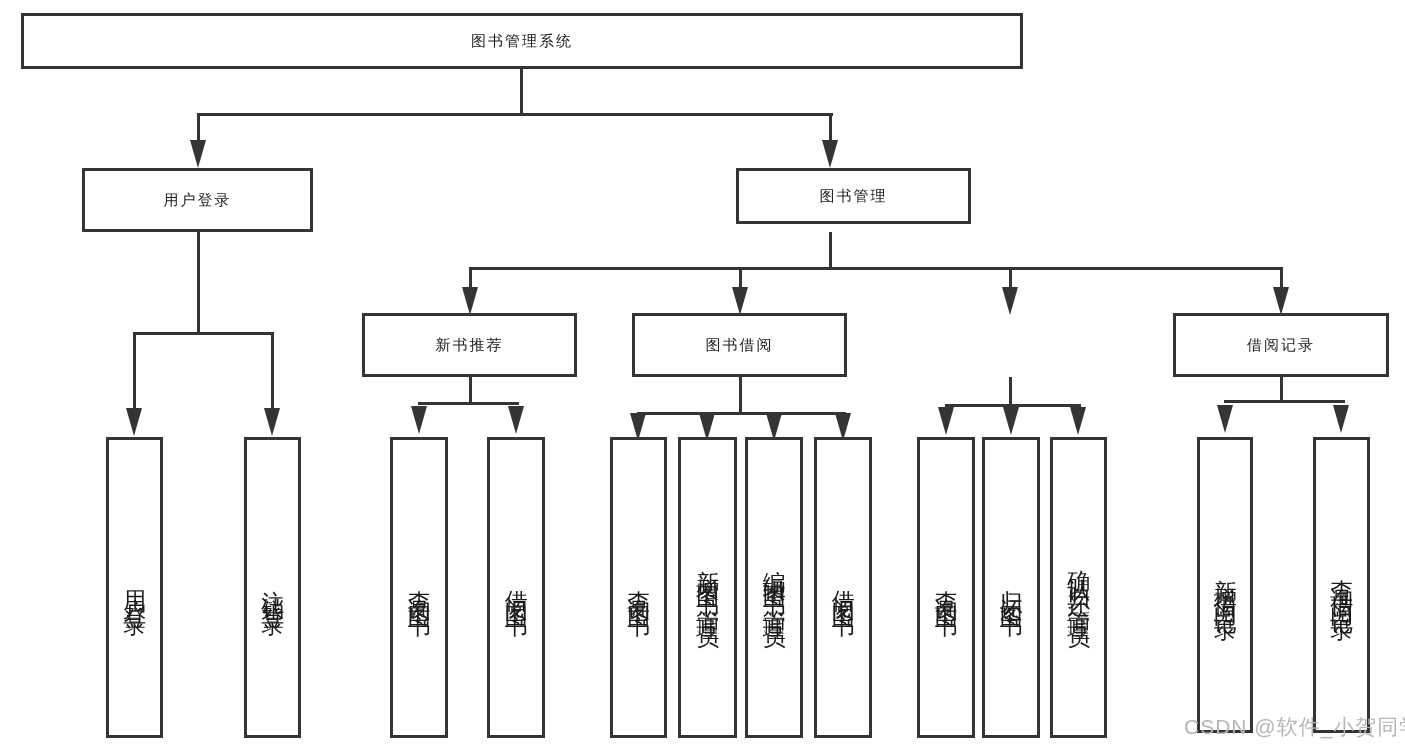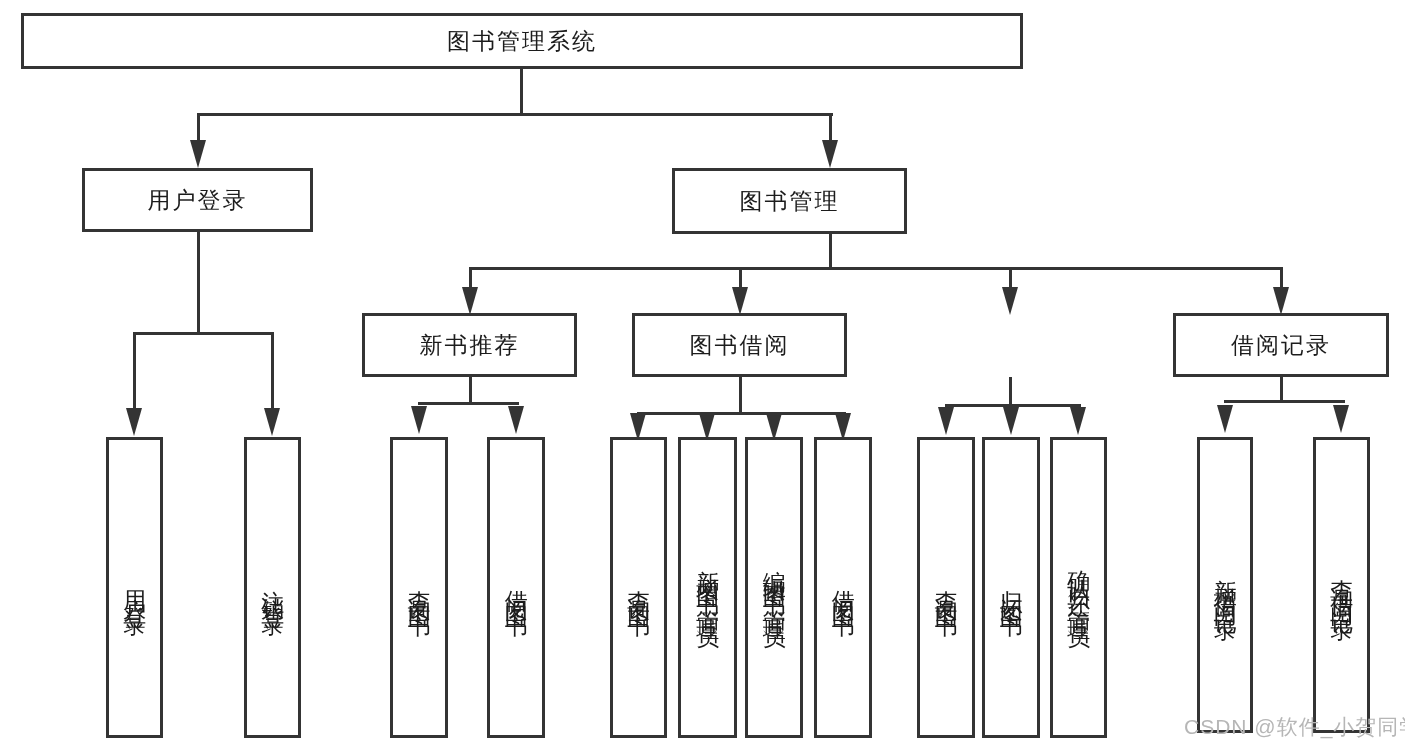--- a/index.html
+++ b/index.html
@@ -5,21 +5,21 @@
   html,body{margin:0;padding:0;background:#ffffff;}
   .stage{
     position:relative;width:1405px;height:747px;background:#ffffff;overflow:hidden;
     font-family:"Liberation Sans","DejaVu Sans",sans-serif;color:#1c1c1c;
   }
   
   .box,.vbox{
     position:absolute;box-sizing:border-box;border:3px solid #343434;background:#ffffff;
     display:flex;align-items:center;justify-content:center;z-index:2;
   }
-  .box{font-size:23px;letter-spacing:2px;}
+  .box{font-size:15px;letter-spacing:2px;}
   .vbox{
     font-size:23px;writing-mode:vertical-rl;text-orientation:mixed;
     letter-spacing:8px;line-height:1.2;
   }
   
   .vl,.hl{position:absolute;background:#343434;z-index:1;}
   .vl{width:3px;}
   .hl{height:3px;}
   
   .ar{
@@ -44,21 +44,21 @@
   <div class="vl" style="left:520px;top:69px;height:46px;"></div>
   <div class="hl" style="left:197px;top:113px;width:636px;"></div>
   <div class="vl" style="left:197px;top:113px;height:30px;"></div>
   <div class="ar" style="left:190px;top:140px;"></div>
   <div class="vl" style="left:829px;top:113px;height:30px;"></div>
   <div class="ar" style="left:822px;top:140px;"></div>
 
   <div class="box" style="left:82px;top:168px;width:231px;height:64px;">
     <span>用户登录</span>
   </div>
-  <div class="box" style="left:672px;top:168px;width:235px;height:66px;">
+  <div class="box" style="left:736px;top:168px;width:235px;height:56px;">
     <span>图书管理</span>
   </div>
 
   <div class="vl" style="left:197px;top:232px;height:103px;"></div>
   <div class="hl" style="left:133px;top:332px;width:141px;"></div>
   <div class="vl" style="left:133px;top:332px;height:76px;"></div>
   <div class="ar" style="left:126px;top:408px;"></div>
   <div class="vl" style="left:271px;top:332px;height:76px;"></div>
   <div class="ar" style="left:264px;top:408px;"></div>
 

